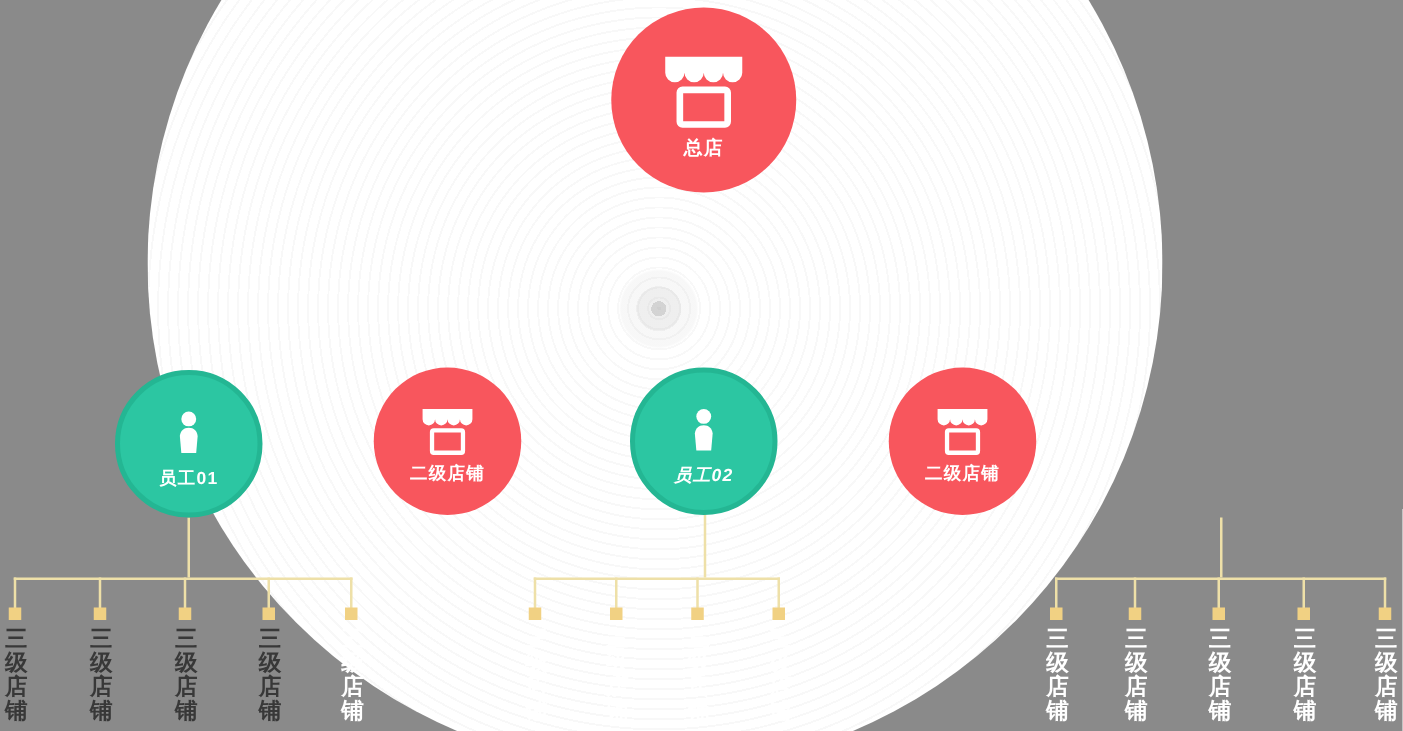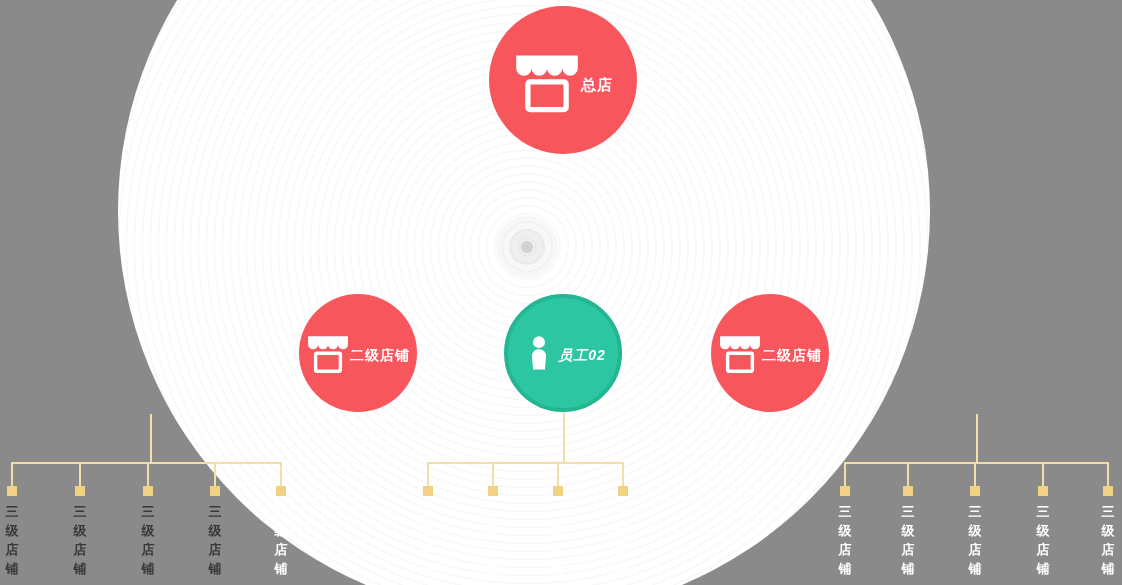--- a/index.html
+++ b/index.html
@@ -32,30 +32,30 @@
       rgba(0,0,0,0) 32px);
   }
 
   
   .line { position:absolute; background:#eee0a8; z-index:3; }
   .sq   { position:absolute; width:10px; height:10px; background:#f1d183; z-index:4; }
 
   
   .v-text {
     position:absolute; top:502px; width:16px;
-    font-size:13px; line-height:19px; font-weight:700;
+    font-size:18px; line-height:19px; font-weight:700;
     text-align:center; word-break:break-all; z-index:5;
   }
   .v-text.dark  { color:#383838; }
   .v-text.light { color:#ffffff; }
 
   
   .node {
     position:absolute; border-radius:50%; z-index:6;
-    display:flex; flex-direction:row; align-items:center; justify-content:center;text-align:center;
+    display:flex; flex-direction:column; align-items:center; justify-content:center;text-align:center;
   }
   .node.red  { background:#f8565d; }
   .node.teal { background:#2cc6a2; border:4px solid #24b693; }
   .node .nicon { display:block; margin-bottom:5px; }
   .node-label { color:#fff; font-weight:700; font-size:14px; letter-spacing:1px; white-space:nowrap; }
   .node.root .node-label { font-size:15px; }
   .node.root { padding-top:10px; }
   .node.lvl2 { padding-top:6px; }
 </style>
 </head>
@@ -118,20 +118,27 @@
   <div class="v-text light" style="left:1100px;">三级店铺</div>
 
   <div class="node red root" style="left:489px;top:6px;width:148px;height:148px;">
     <svg class="nicon" viewBox="0 0 64 58" width="68" height="62">
       <path d="M3 3 H61 V15 A7.25 7.25 0 0 1 46.5 15 A7.25 7.25 0 0 1 32 15 A7.25 7.25 0 0 1 17.5 15 A7.25 7.25 0 0 1 3 15 Z" fill="#fff"></path>
       <rect x="14" y="28" width="36" height="26" rx="2" fill="none" stroke="#fff" stroke-width="5"></rect>
     </svg>
     <span class="node-label">总店</span>
   </div>
 
+  <div class="node teal lvl2" style="left:92px;top:296px;width:118px;height:118px;">
+    <svg class="nicon" viewBox="0 0 64 64" width="38" height="44">
+      <circle cx="32" cy="12" r="10" fill="#fff"></circle>
+      <path d="M32 24 C25 24 21 28 20 35 L22 58 H42 L44 35 C43 28 39 24 32 24 Z" fill="#fff"></path>
+    </svg>
+    <span class="node-label">员工01</span>
+  </div>
 
   <div class="node red lvl2" style="left:299px;top:294px;width:118px;height:118px;">
     <svg class="nicon" viewBox="0 0 64 58" width="44" height="40">
       <path d="M3 3 H61 V15 A7.25 7.25 0 0 1 46.5 15 A7.25 7.25 0 0 1 32 15 A7.25 7.25 0 0 1 17.5 15 A7.25 7.25 0 0 1 3 15 Z" fill="#fff"></path>
       <rect x="14" y="28" width="36" height="26" rx="2" fill="none" stroke="#fff" stroke-width="5"></rect>
     </svg>
     <span class="node-label">二级店铺</span>
   </div>
 
   <div class="node teal lvl2" style="left:504px;top:294px;width:118px;height:118px;font-style:italic;">

